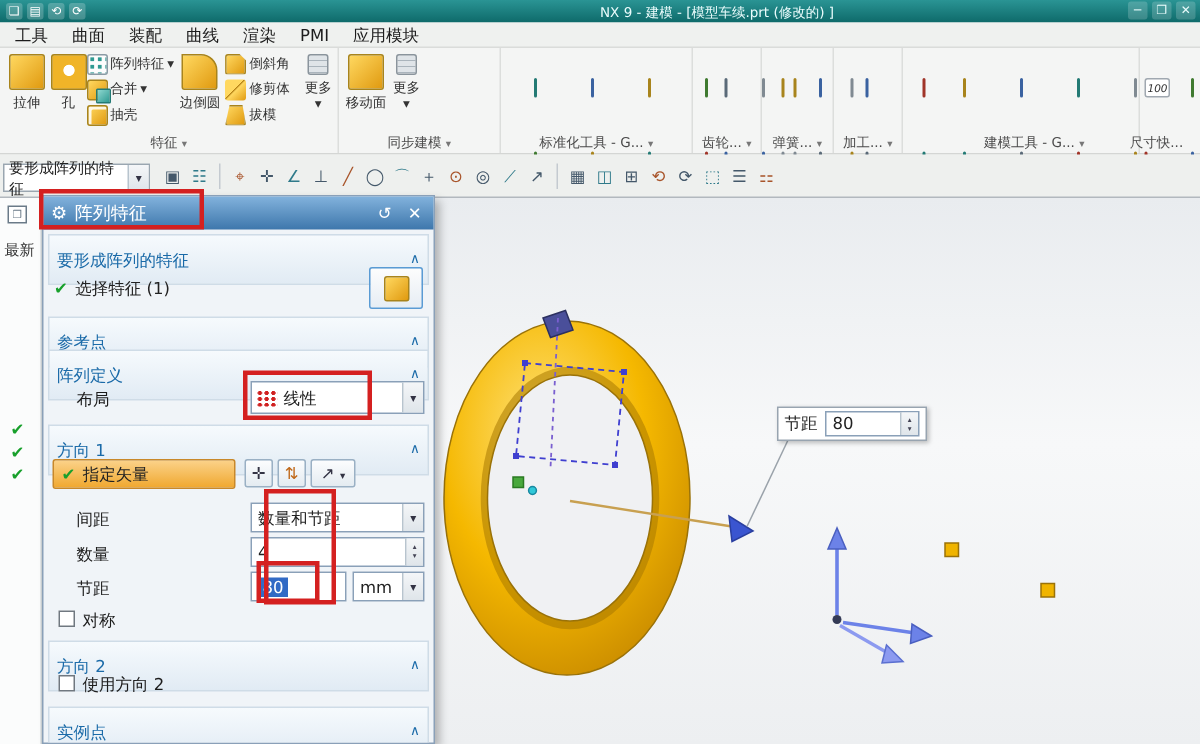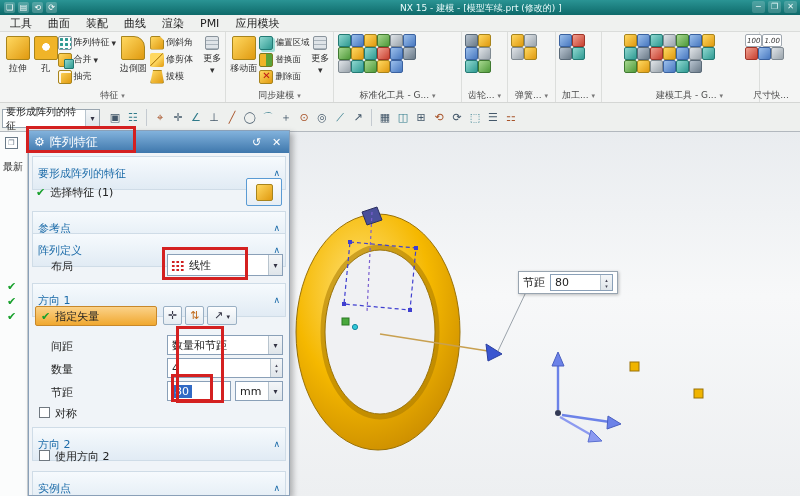--- a/index.html
+++ b/index.html
@@ -47,21 +47,21 @@
   .ico-shell{box-shadow:inset 2px 2px 0 rgba(255,255,255,.85);}
   .ico-unite{position:relative;}
   .ico-unite::after{content:"";position:absolute;left:5px;top:5px;width:8px;height:8px;
     background:linear-gradient(135deg,#8fd8d0,#2f9a92);border:1px solid #237a74;border-radius:1px;}
   .ico-offset{box-shadow:2px 2px 0 #9adcd4;}
   .ico-replace{background:linear-gradient(90deg,#f0b428 50%,#5aa33a 50%);border:1px solid #7a7a20;}
   .ico-delface{position:relative;}
   .ico-delface::after{content:"✕";position:absolute;left:0;top:-1px;width:100%;text-align:center;color:#c01818;font-size:10px;font-weight:bold;}
   .ico-more{background:repeating-linear-gradient(#dfe4e8 0 3px,#aab4bc 3px 4px);border:1px solid #8a949c;}
 
-  .ti{display:inline-block;width:13px;height:13px;border-radius:2px;margin:0;}
+  .ti{display:inline-block;width:13px;height:13px;border-radius:2px;margin:18px;}
   .ti-text{width:auto;min-width:17px;height:13px;font-size:7px;line-height:12px;padding:0 1px;
     background:#fff;border:1px solid #a0a8b0;color:#333;text-align:center;}
   .c1{background:linear-gradient(135deg,#ffd860,#e09a10);border:1px solid #a8841c;}
   .c2{background:linear-gradient(135deg,#8fd8d0,#2f9a92);border:1px solid #237a74;}
   .c3{background:linear-gradient(135deg,#9cc0ec,#4878c0);border:1px solid #3a62a0;}
   .c4{background:linear-gradient(135deg,#a8d890,#4f9a3a);border:1px solid #3f7a30;}
   .c5{background:linear-gradient(135deg,#f0a090,#c84030);border:1px solid #a03428;}
   .c6{background:linear-gradient(135deg,#e0e4e8,#9aa4ac);border:1px solid #808a92;}
   .c7{background:linear-gradient(135deg,#b8c4d0,#6a7a88);border:1px solid #5a6a78;}
   .trow{display:flex;}
@@ -131,21 +131,21 @@
 
 <div id="app">
 
   <div class="titlebar">
     <div class="qat">
       <span>❏</span>
       <span>▤</span>
       <span>⟲</span>
       <span>⟳</span>
     </div>
-    <span class="title-text">NX 15 - 建模 - [模型车续.prt (修改的) ]</span>
+    <span class="title-text">NX 9 - 建模 - [模型车续.prt (修改的) ]</span>
     <div class="win-controls">
       <span>─</span>
       <span>❐</span>
       <span>✕</span>
     </div>
   </div>
 
   <div class="menubar">
     <span>工具</span>
     <span>曲面</span>
@@ -212,34 +212,20 @@
         <span>特征</span>
         <span class="drop">▾</span>
       </div>
     </div>
 
     <div class="rgroup" style="left:226px;width:108px">
       <div class="rcontent">
         <div class="bigbtn" style="width:32px">
           <span class="ic ic-big ic-gold"></span>
           <span class="blabel">移动面</span>
-        </div>
-        <div class="rcol" style="width:50px;font-size:8px">
-          <div class="smallrow" style="font-size:8.5px">
-            <span class="ic ic-teal ico-offset"></span>
-            <span>偏置区域</span>
-          </div>
-          <div class="smallrow" style="font-size:8.5px">
-            <span class="ic ico-replace"></span>
-            <span>替换面</span>
-          </div>
-          <div class="smallrow" style="font-size:8.5px">
-            <span class="ic ic-gold ico-delface"></span>
-            <span>删除面</span>
-          </div>
         </div>
         <div class="bigbtn" style="width:22px">
           <span class="ic ico-more"></span>
           <span class="blabel">更多</span>
           <span class="drop">▾</span>
         </div>
       </div>
       <div class="glabel">
         <span>同步建模</span>
         <span class="drop">▾</span>

